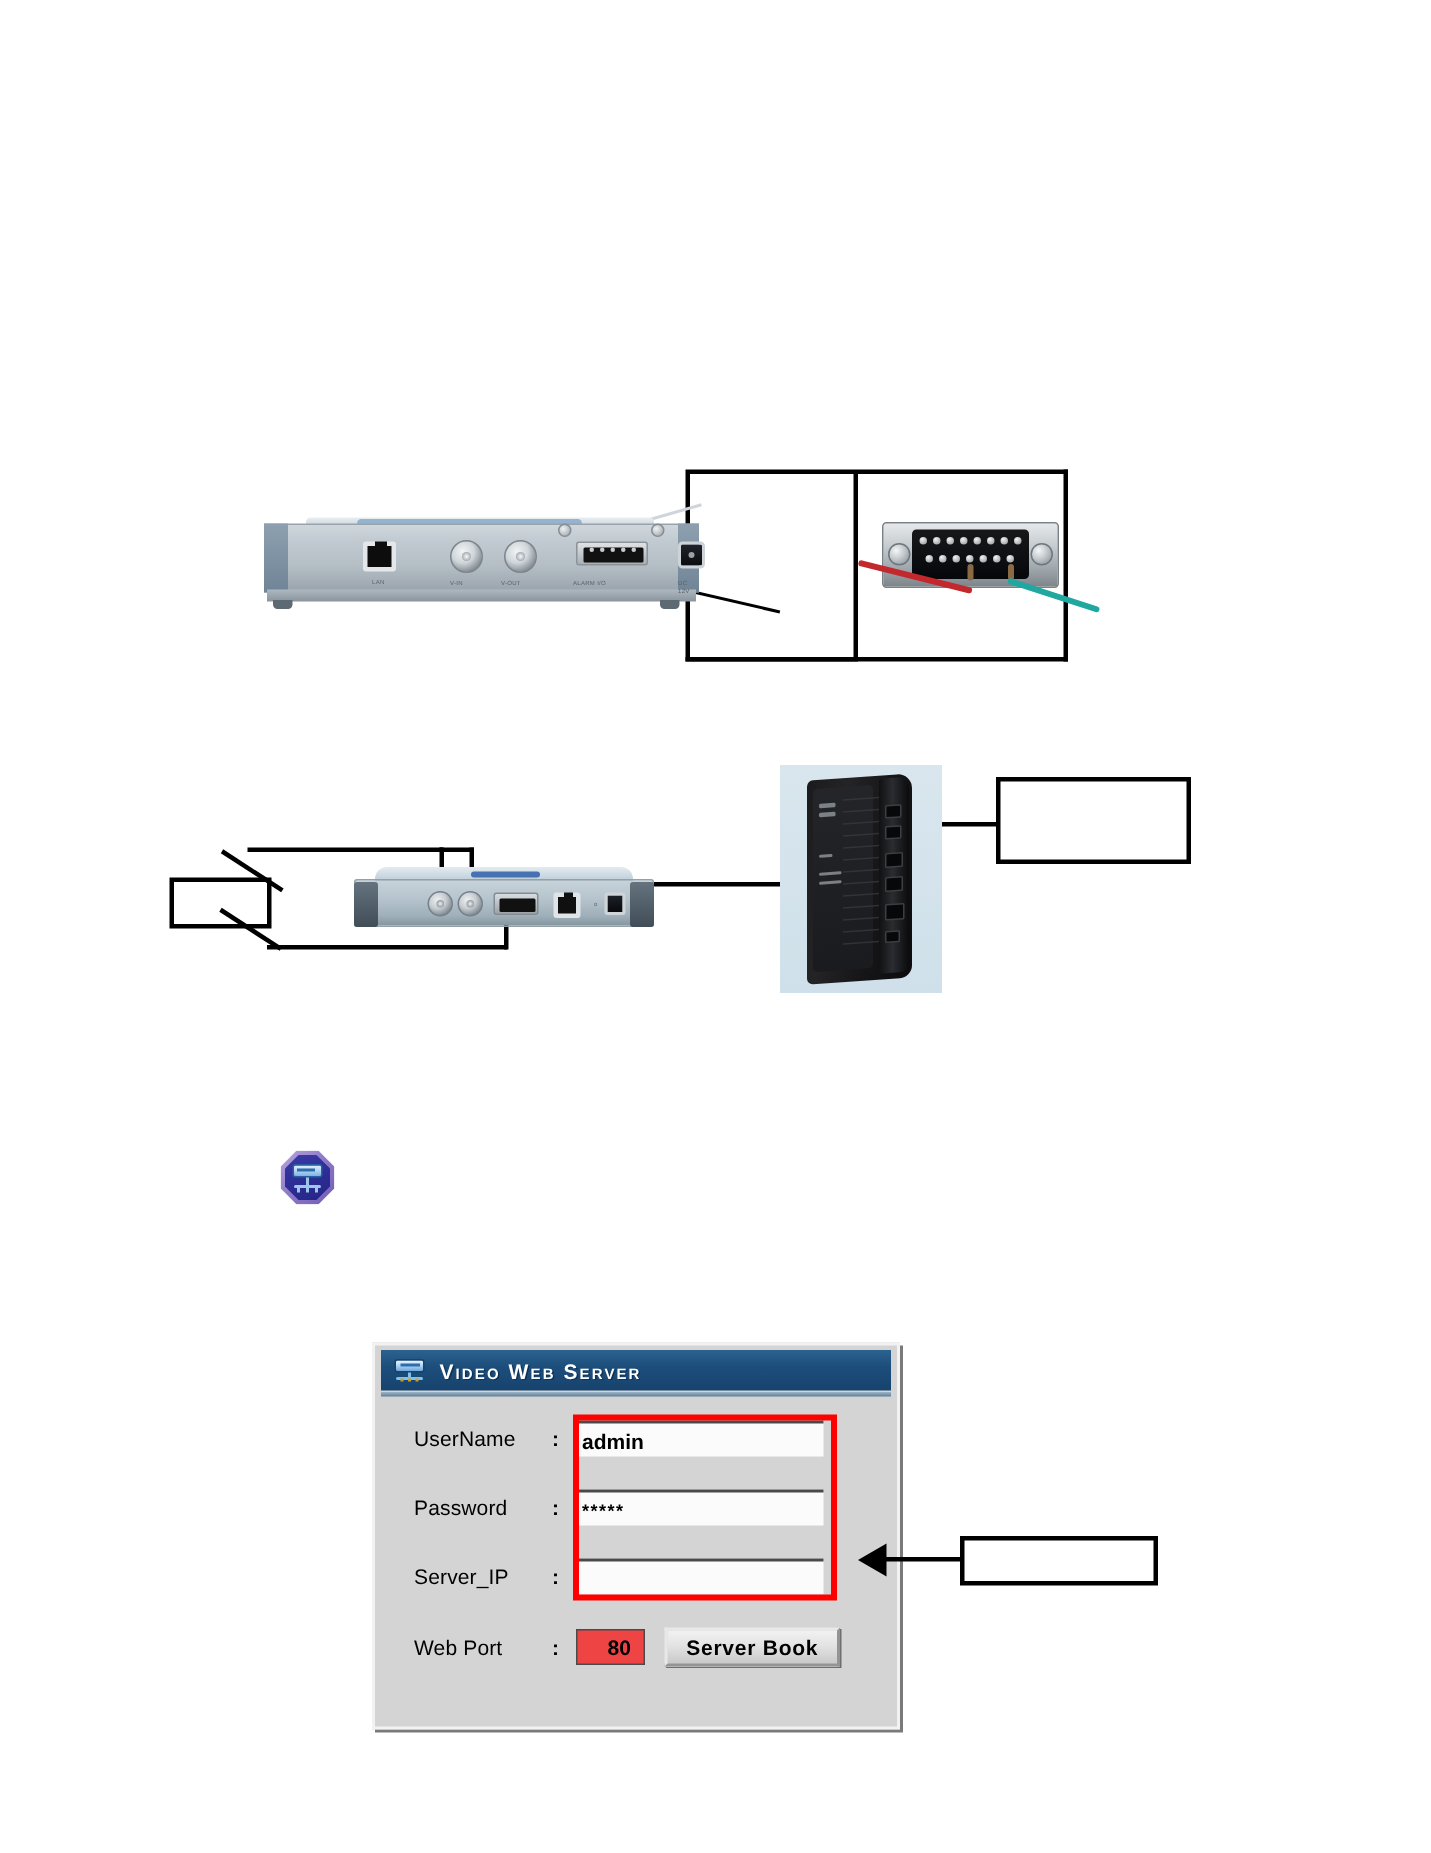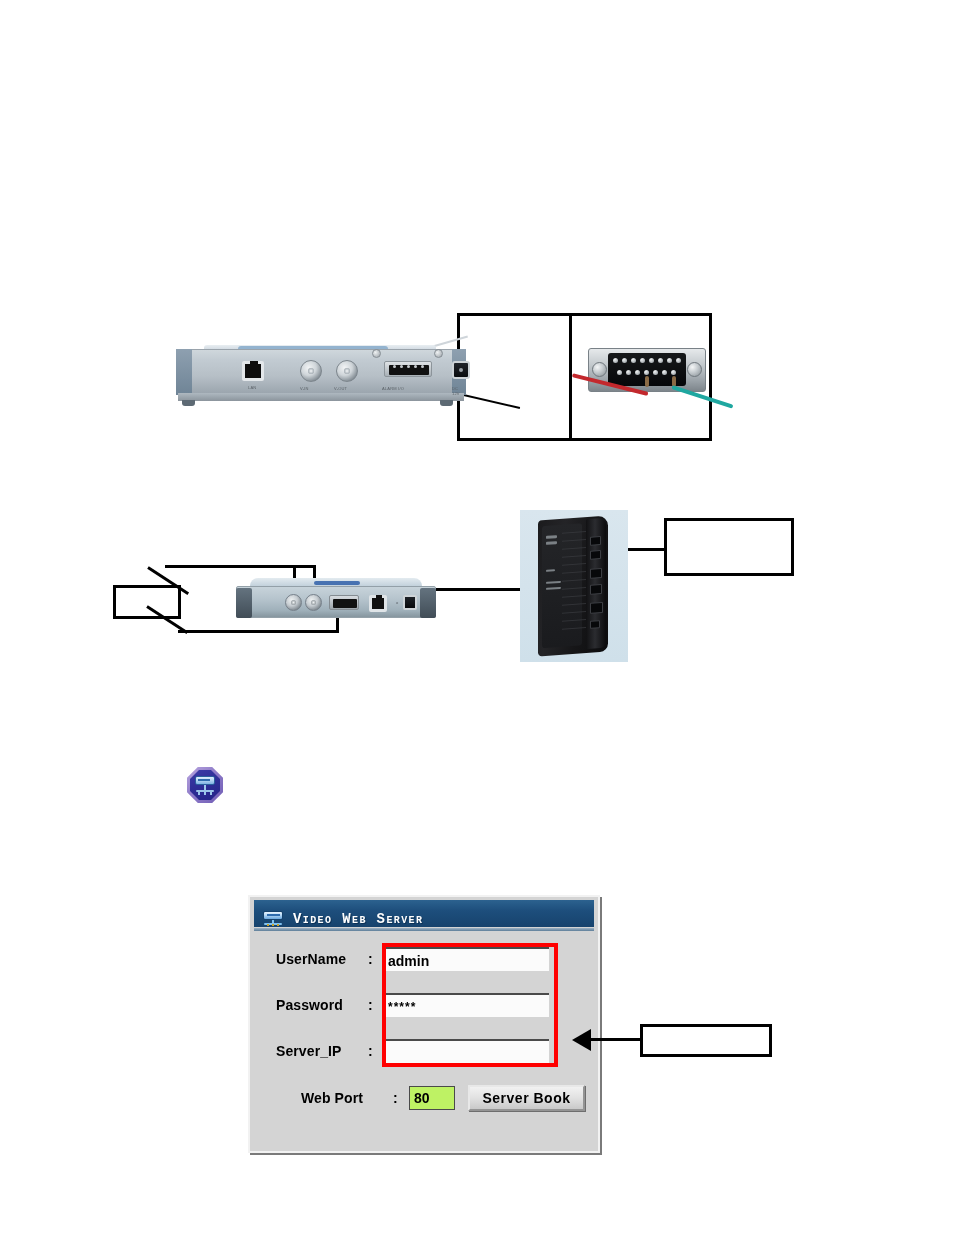--- a/index.html
+++ b/index.html
@@ -115,45 +115,45 @@
   .octa-stem{position:absolute;left:17px;top:18px;width:2px;height:5px;background:#9cc6ea;}
   .octa-base{position:absolute;left:9px;top:23px;width:18px;height:2px;background:#9cc6ea;border-radius:1px;}
   .octa-tick{position:absolute;width:2px;height:3px;background:#9cc6ea;top:25px;}
 
   
   .dlg{position:absolute;left:248px;top:895px;width:352px;height:258px;
        background:#d4d4d4;border:2px solid #f2f2f2;box-sizing:border-box;
        box-shadow:2px 2px 0 #7a7a7a;}
   .dlg-title{position:absolute;left:4px;top:3px;right:4px;height:27px;
        background:linear-gradient(180deg,#2c628f 0%,#1d4e7c 40%,#17436d 100%);
-       display:flex;align-items:flex-end;padding-left:8px;box-sizing:border-box;font-family:Liberation Mono, monospace;}
+       display:flex;align-items:center;padding-left:8px;box-sizing:border-box;}
   .dlg-title-text{color:#fff;font-size:14px;font-weight:bold;letter-spacing:1.4px;
        font-variant:small-caps;text-shadow:1px 1px 0 #0d3256;}
   .tbicon{position:relative;width:22px;height:16px;margin-right:9px;flex:0 0 auto;}
   .tbicon-box{position:absolute;left:1px;top:0;width:20px;height:9px;
        background:linear-gradient(180deg,#eaf5ff 0%,#bedcf6 38%,#6ba8df 100%);
        border:1px solid #17436d;box-sizing:border-box;border-radius:2px;}
   .tbicon-line{position:absolute;left:3px;top:2px;width:13px;height:2px;background:#2f6cae;}
   .tbicon-stem{position:absolute;left:10px;top:9px;width:2px;height:4px;background:#7fc0ef;}
   .tbicon-base{position:absolute;left:2px;top:12px;width:18px;height:2px;background:#7fc0ef;border-radius:1px;}
   .tbicon-tick{position:absolute;width:2px;height:2px;background:#c9a227;top:13px;}
   .dlg-sep{position:absolute;left:4px;top:31px;right:4px;height:3px;
        background:linear-gradient(180deg,#9fb4c6,#5e7e99);}
   .dlg-body{position:absolute;left:6px;top:36px;right:6px;bottom:6px;background:#d4d4d4;}
 
   .frow{position:absolute;left:20px;display:flex;align-items:center;}
-  .flabel{width:92px;font-size:14px;font-weight:bold;color:#000;letter-spacing:.1px;}
+  .flabel{width:92px;font-size:14px;font-weight:normal;color:#000;letter-spacing:.1px;}
   .fcolon{width:16px;font-size:14px;font-weight:bold;color:#000;}
   .finput{background:#fbfbfb;border:none;border-top:2px solid #4a4a4a;
        box-sizing:border-box;font-size:14px;font-weight:bold;color:#000;
        padding:1px 0 0 4px;outline:none;font-family:"Liberation Sans",sans-serif;}
   .redbox{position:absolute;border:4px solid #ff0000;box-sizing:border-box;pointer-events:none;}
 
-  .portinput{width:46px;height:24px;background:#bef264;border:1px solid #4a4a4a;
-       box-sizing:border-box;font-size:14px;font-weight:bold;padding-left:4px;
+  .portinput{width:46px;height:24px;background:#ef4444;border:1px solid #4a4a4a;
+       box-sizing:border-box;font-size:14px;font-weight:bold;padding-left:20px;
        font-family:"Liberation Sans",sans-serif;color:#000;outline:none;}
   .btn{background:linear-gradient(180deg,#f2f2f2 0%,#e2e2e2 48%,#c9c9c9 100%);
        border:2px outset #e8e8e8;box-sizing:border-box;
        font-size:14px;font-weight:bold;color:#000;letter-spacing:.5px;
        font-family:"Liberation Sans",sans-serif;cursor:pointer;
        box-shadow:1px 1px 0 #6e6e6e;}
 
   .arrow-shaft{position:absolute;height:3px;background:#000;}
   .arrow-head{position:absolute;width:0;height:0;border-top:11px solid transparent;
        border-bottom:11px solid transparent;border-right:19px solid #000;}
@@ -354,21 +354,21 @@
       </div>
 
       <div class="frow" style="top:106px;">
         <span class="flabel">Server_IP</span>
         <span class="fcolon">:</span>
         <input class="finput" style="width: 165px; height: 24px;" value="">
       </div>
 
       <div class="redbox" style="left:126px;top:10px;width:176px;height:124px;"></div>
 
-      <div class="frow" style="top:152px;margin-left:25px;">
+      <div class="frow" style="top:152px;">
         <span class="flabel">Web Port</span>
         <span class="fcolon">:</span>
         <input class="portinput" value="80" style="">
         <button class="btn" style="margin-left:13px;width:117px;height:26px;">Server Book</button>
       </div>
 
     </div>
   </div>
 
   <div class="arrow-head" style="left:572px;top:1029px;"></div>

